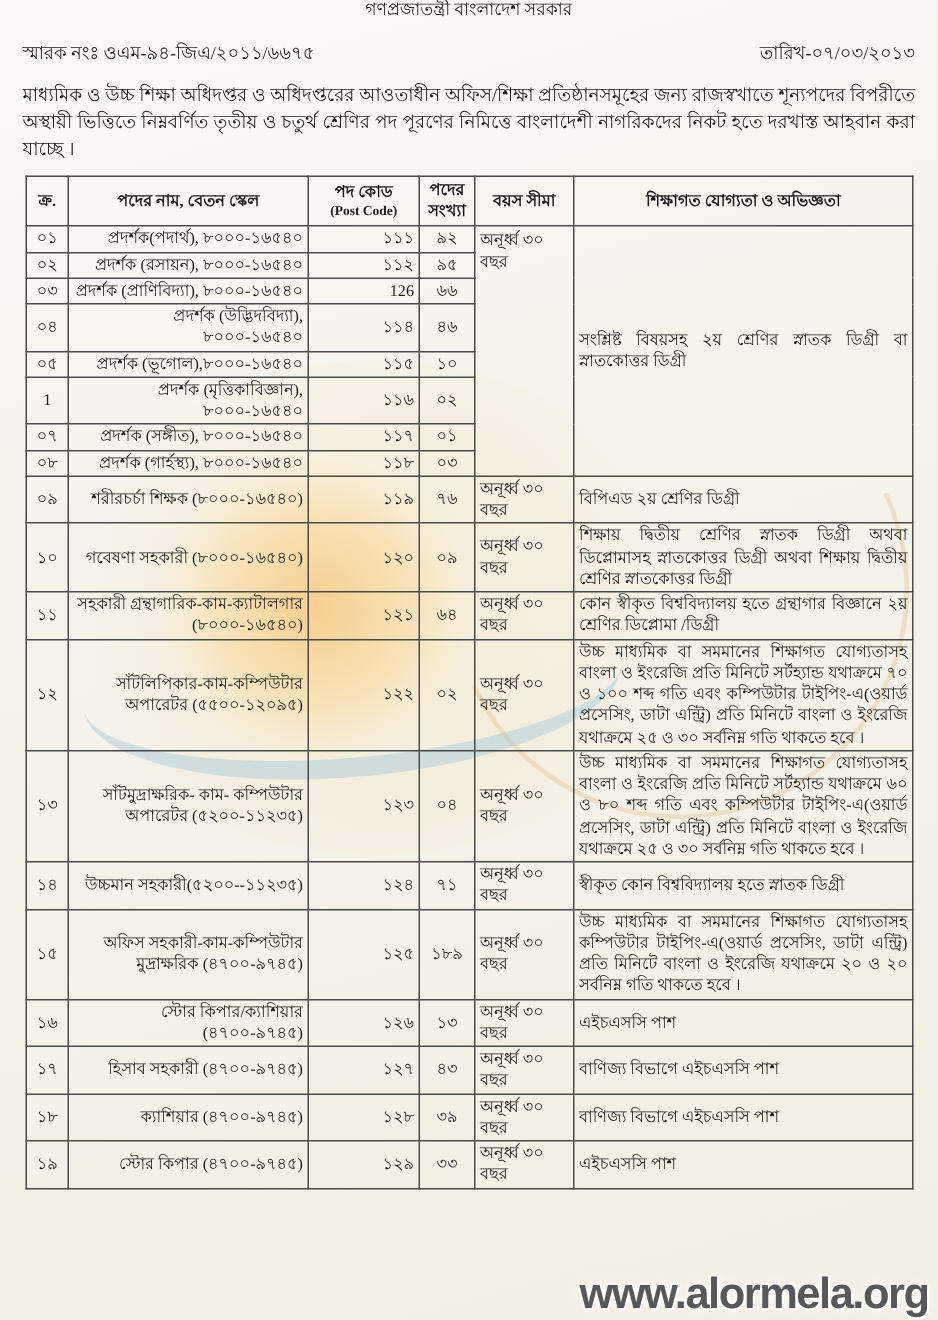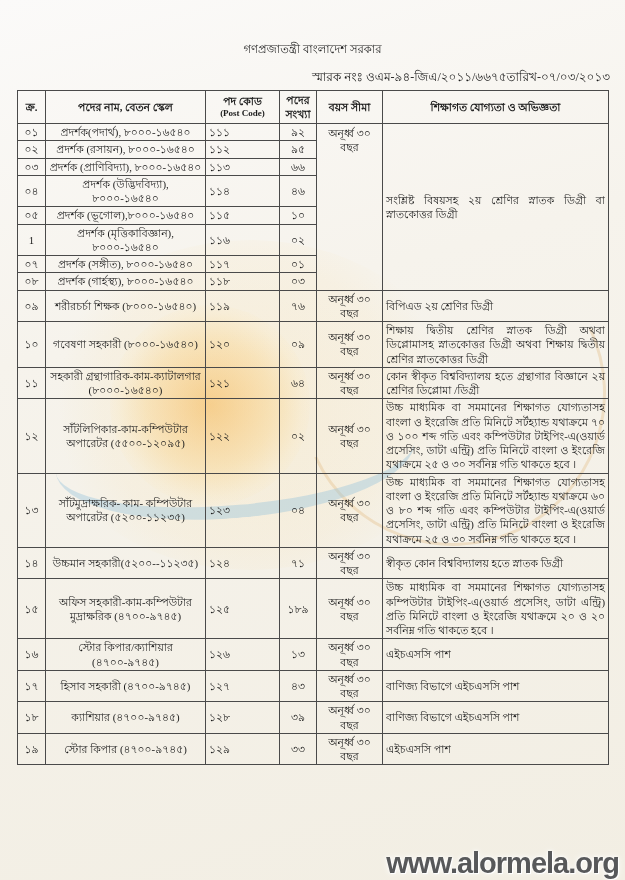--- a/index.html
+++ b/index.html
@@ -39,30 +39,30 @@
   .wm-text{
     left:20px;top:470px;width:585px;
     font-family:"DejaVu Sans",sans-serif;
     font-weight:bold;font-size:118px;line-height:1.4;white-space:nowrap;
     color:rgba(242,158,44,0.30);
     text-shadow:0 0 2px rgba(120,170,205,0.25);
     letter-spacing:-4px;
   }
   
   .content{position:relative;z-index:1;}
-  .doc-head{text-align:center;padding-top:42px;line-height:1.35;}
+  .doc-head{text-align:center;line-height:1.35;}
   .gov-line{font-size:11.5px;}
   .dir-line{font-size:16px;font-weight:bold;margin-top:2px;}
   .site-line{font-size:13.5px;font-weight:bold;margin-top:1px;}
   .notice-title{
     display:inline-block;font-size:16.5px;font-weight:bold;margin-top:6px;
     text-decoration:underline;text-underline-offset:3px;
   }
   .memo-row{
-    display:flex;justify-content:flex-end;
+    display:flex;justify-content:space-between;
     padding:10px 15px 0 15px;font-size:12px;
   }
   .intro{
     padding:8px 15px 6px 15px;font-size:12.3px;line-height:1.5;
     text-align:justify;
   }
   
   table.posts{
     border-collapse:collapse;
     margin:2px 16px 0 17px;
@@ -73,24 +73,24 @@
   }
   table.posts th,table.posts td{
     border:1px solid #4a4a4a;
     padding:1px 3px;
     vertical-align:middle;
     overflow:hidden;
   }
   table.posts th{font-weight:bold;text-align:center;padding:2px 2px;}
   .th-sub{font-size:9px;font-weight:bold;}
   td.c-serial{text-align:center;}
-  td.c-name{text-align:center;padding-left:5px;}
-  td.c-code{text-align:left;}
+  td.c-name{text-align:right;padding-left:5px;}
+  td.c-code{text-align:right;}
   td.c-count{text-align:center;}
-  td.c-age{text-align:center;margin-left:22px;}
+  td.c-age{margin-left:22px;}
   td.c-age.top{vertical-align:top;padding-top:2px;}
   td.c-qual{text-align:left;vertical-align:top;padding:1px 4px;text-align:justify;}
   
   .site-stamp{
     position:absolute;right:6px;bottom:0px;z-index:2;
     font-family:"Liberation Sans","DejaVu Sans",sans-serif;
     font-weight:bold;font-size:29px;letter-spacing:-1px;
     color:#57585a;
     text-shadow:0 0 7px #ffffff,0 0 3px #ffffff,1px 1px 0 #ffffff;
     margin-top:32px;
@@ -109,20 +109,21 @@
   <div class="content">
     <div class="doc-head">
       <div class="gov-line">গণপ্রজাতন্ত্রী বাংলাদেশ সরকার</div>
     </div>
 
     <div class="memo-row">
       <span>স্মারক নংঃ ওএম-৯৪-জিএ/২০১১/৬৬৭৫</span>
       <span>তারিখ-০৭/০৩/২০১৩</span>
     </div>
 
+    <div class="intro">মাধ্যমিক ও উচ্চ শিক্ষা অধিদপ্তর ও অধিদপ্তরের আওতাধীন অফিস/শিক্ষা প্রতিষ্ঠানসমূহের জন্য রাজস্বখাতে শূন্যপদের বিপরীতে অস্থায়ী ভিত্তিতে নিম্নবর্ণিত তৃতীয় ও চতুর্থ শ্রেণির পদ পূরণের নিমিত্তে বাংলাদেশী নাগরিকদের নিকট হতে দরখাস্ত আহবান করা যাচ্ছে ।</div>
 
     <table class="posts">
       <colgroup>
         <col style="width:28px">
           <col style="width:160px">
           <col style="width:74px">
         <col style="width:37px">
           <col style="width:66px">
           <col style="width:226px">
       </colgroup>
@@ -150,21 +151,21 @@
           </tr>
           <tr>
             <td class="c-serial">০২</td>
             <td class="c-name">প্রদর্শক (রসায়ন), ৮০০০-১৬৫৪০</td>
             <td class="c-code">১১২</td>
             <td class="c-count">৯৫</td>
           </tr>
           <tr>
             <td class="c-serial">০৩</td>
             <td class="c-name">প্রদর্শক (প্রাণিবিদ্যা), ৮০০০-১৬৫৪০</td>
-            <td class="c-code">১১৩</td>
+            <td class="c-code">126</td>
             <td class="c-count">৬৬</td>
           </tr>
           <tr>
             <td class="c-serial">০৪</td>
             <td class="c-name">প্রদর্শক (উদ্ভিদবিদ্যা), ৮০০০-১৬৫৪০</td>
             <td class="c-code">১১৪</td>
             <td class="c-count">৪৬</td>
           </tr>
           <tr>
             <td class="c-serial">০৫</td>

